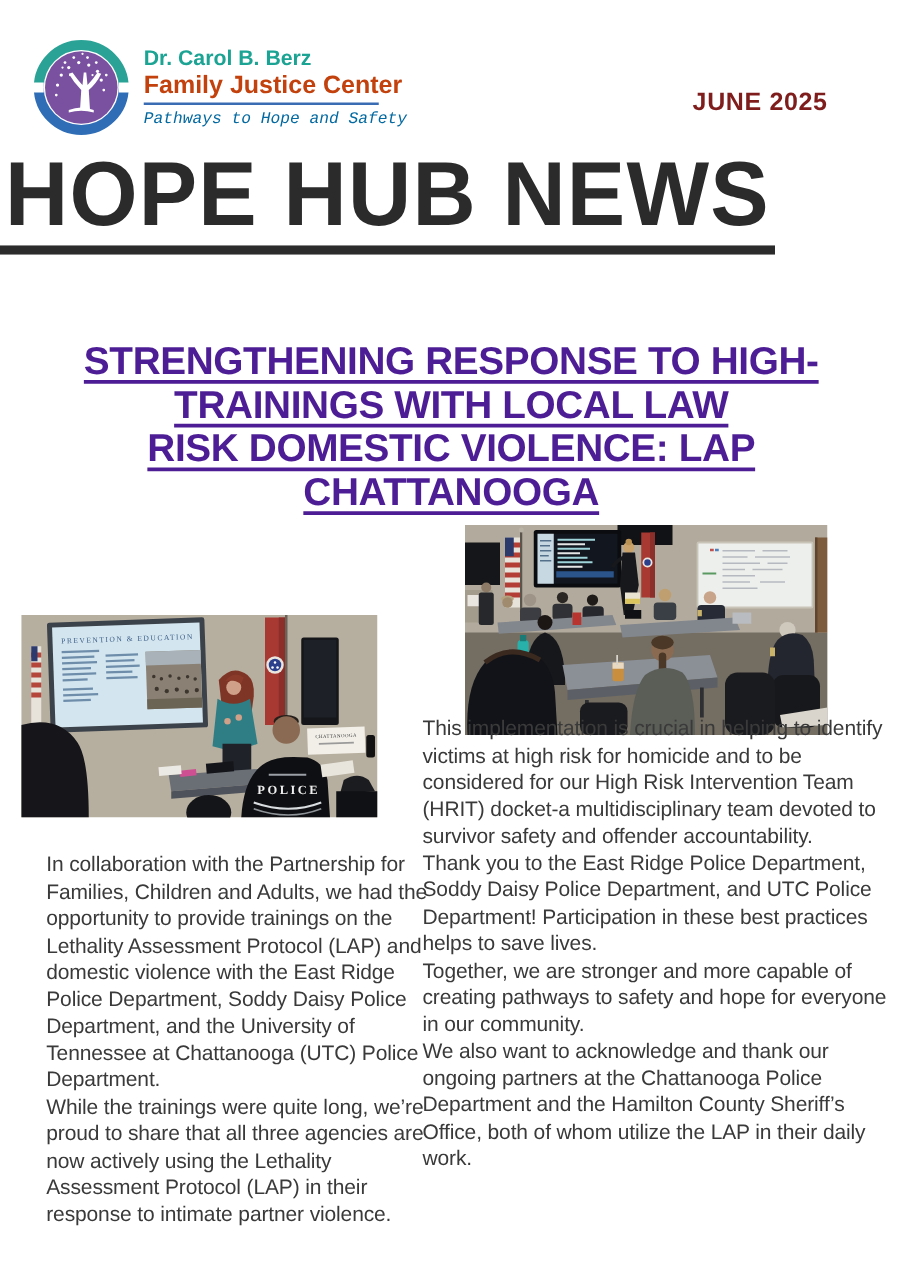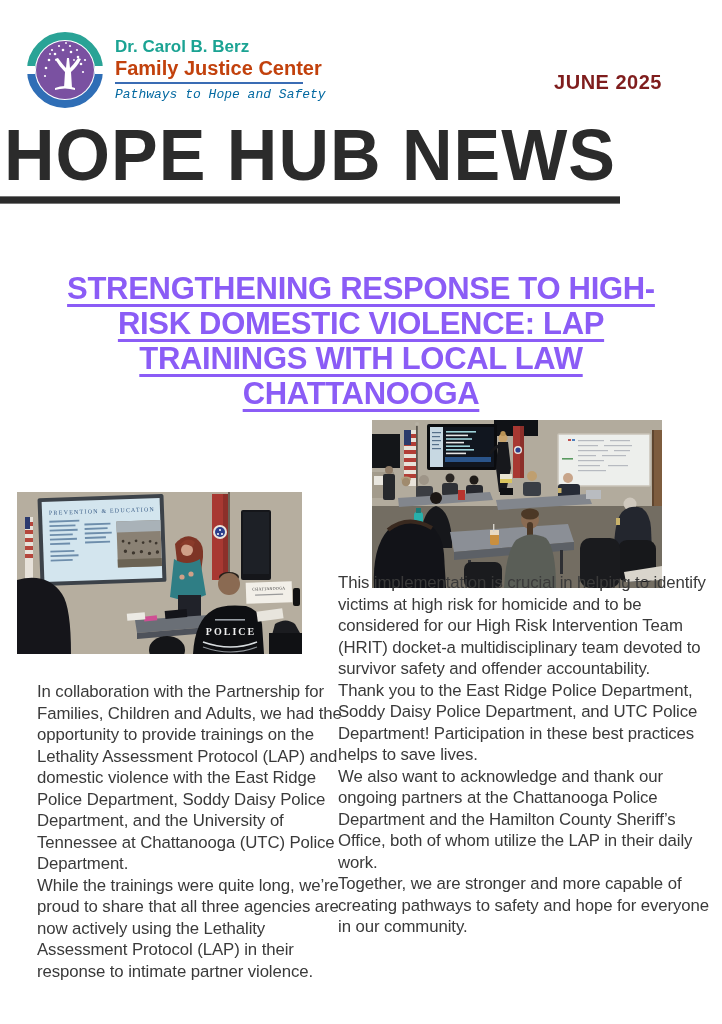--- a/index.html
+++ b/index.html
@@ -17,21 +17,21 @@
   .issue-date{position:absolute;top:71px;right:60px;font-size:20px;font-weight:600;color:#7f1d1d;letter-spacing:.5px;}
   
   .masthead{position:absolute;top:120px;left:0;width:722px;}
   .masthead-inner{
     display:inline-block;font-size:70px;font-weight:800;color:#2b2b2b;
     letter-spacing:1px;line-height:1;padding:0 4px 5px 4px;border-bottom:7px solid #2b2b2b;
     transform:scaleY(1.04);
   }
   
   .headline{position:absolute;top:271px;left:14px;width:694px;text-align:center;
-    font-size:31px;font-weight:bold;color:#8b5cf6;line-height:35px;letter-spacing:-.3px;}
+    font-size:31px;font-weight:bold;color:#4c1d95;line-height:35px;letter-spacing:-.3px;}
   .headline span{display:block;text-decoration:underline;text-decoration-thickness:3px;text-underline-offset:5px;}
   
   .photo{position:absolute;line-height:0;}
   .photo-right{left:372px;top:420px;}
   .photo-left{left:17px;top:492px;}
   
   .col{position:absolute;font-size:16.8px;line-height:21.5px;color:#3a3a3a;letter-spacing:-.1px;}
   .col p{margin:0;}
   .col-left{left:15px;top:681px;width:322px;margin-left:22px;}
   .col-right{left:338px;top:572px;width:380px;}
@@ -84,22 +84,22 @@
   </div>
 
   <div class="issue-date">JUNE 2025</div>
 
   <div class="masthead">
     <span class="masthead-inner">HOPE HUB NEWS</span>
   </div>
 
   <h2 class="headline" style="margin:0;">
     <span>STRENGTHENING RESPONSE TO HIGH-</span>
+    <span>TRAININGS WITH LOCAL LAW</span>
     <span>RISK DOMESTIC VIOLENCE: LAP</span>
-    <span>TRAININGS WITH LOCAL LAW</span>
     <span>CHATTANOOGA</span>
   </h2>
 
   <div class="photo photo-right">
     <svg width="290" height="168" viewBox="0 0 290 168">
       <rect width="290" height="168" fill="#b2ab9d"></rect>
       <rect y="86" width="290" height="82" fill="#736d62"></rect>
 
       <rect x="0" y="14" width="28" height="34" fill="#141619"></rect>
       <rect x="0" y="52" width="22" height="26" fill="#a39b8c"></rect>
@@ -335,17 +335,17 @@
   </div>
 
   <div class="col col-left">
     <p>In collaboration with the Partnership for Families, Children and Adults, we had the opportunity to provide trainings on the Lethality Assessment Protocol (LAP) and domestic violence with the East Ridge Police Department, Soddy Daisy Police Department, and the University of Tennessee at Chattanooga (UTC) Police Department.</p>
     <p>While the trainings were quite long, we’re proud to share that all three agencies are now actively using the Lethality Assessment Protocol (LAP) in their response to intimate partner violence.</p>
   </div>
 
   <div class="col col-right">
     <p>This implementation is crucial in helping to identify victims at high risk for homicide and to be considered for our High Risk Intervention Team (HRIT) docket-a multidisciplinary team devoted to survivor safety and offender accountability.</p>
     <p>Thank you to the East Ridge Police Department, Soddy Daisy Police Department, and UTC Police Department! Participation in these best practices helps to save lives.</p>
+    <p>Together, we are stronger and more capable of creating pathways to safety and hope for everyone in our community.</p>
     <p>We also want to acknowledge and thank our ongoing partners at the Chattanooga Police Department and the Hamilton County Sheriff’s Office, both of whom utilize the LAP in their daily work.</p>
-    <p>Together, we are stronger and more capable of creating pathways to safety and hope for everyone in our community.</p>
   </div>
 
 </div>
 
 </body></html>

